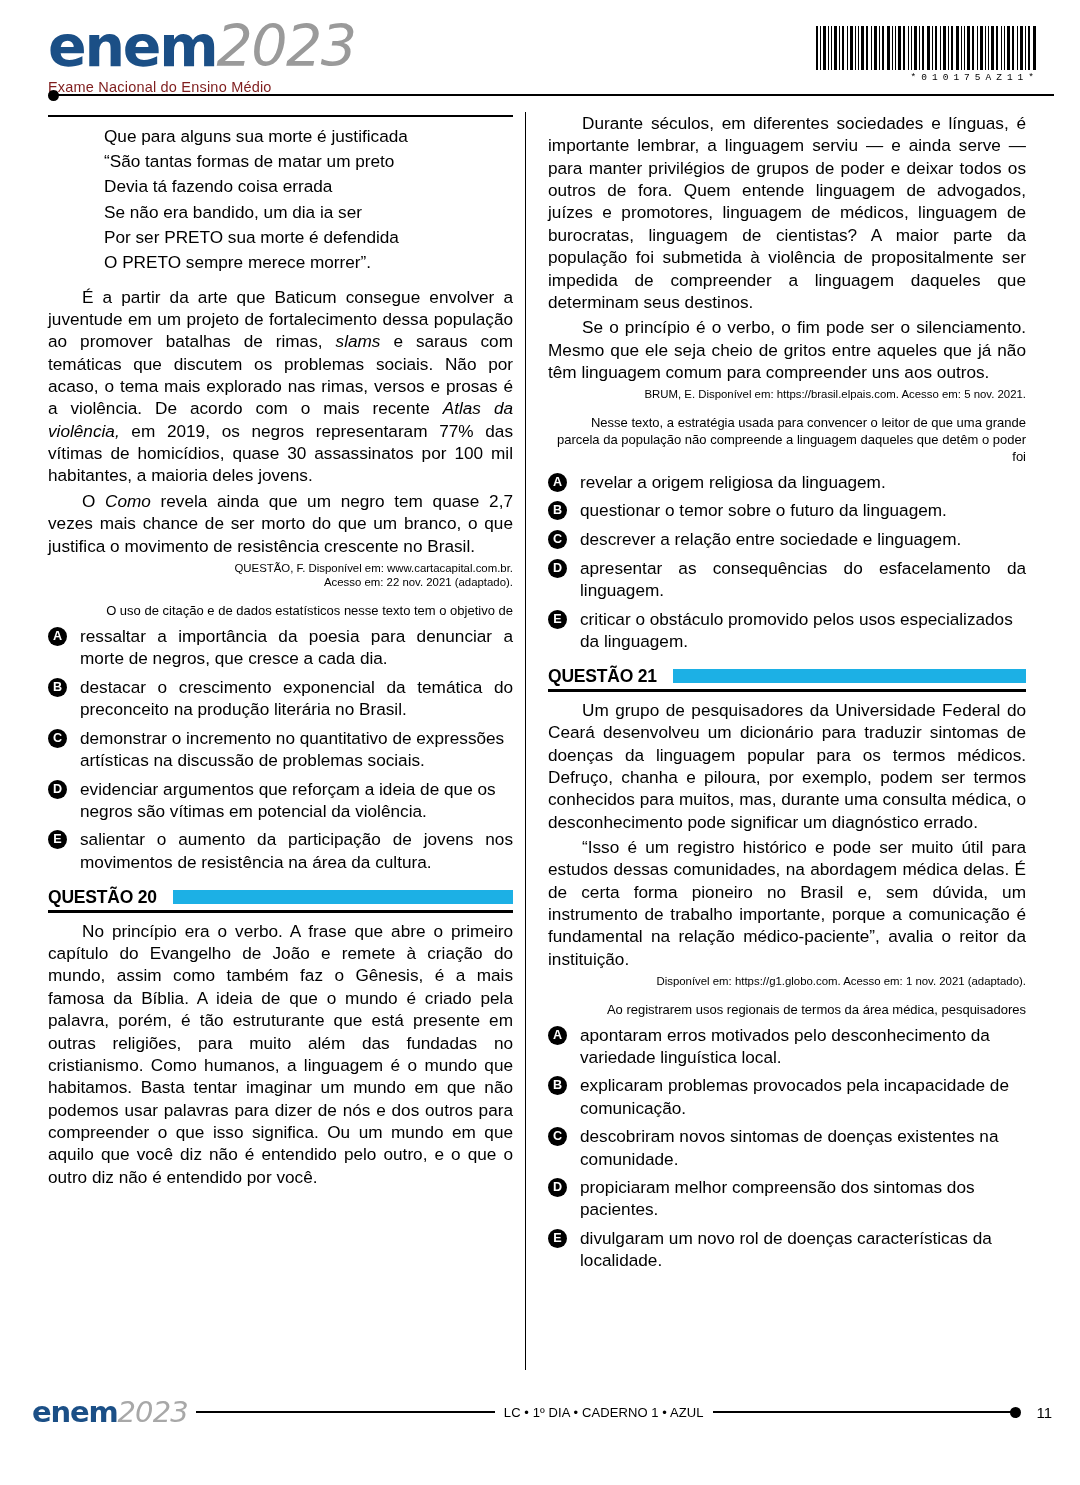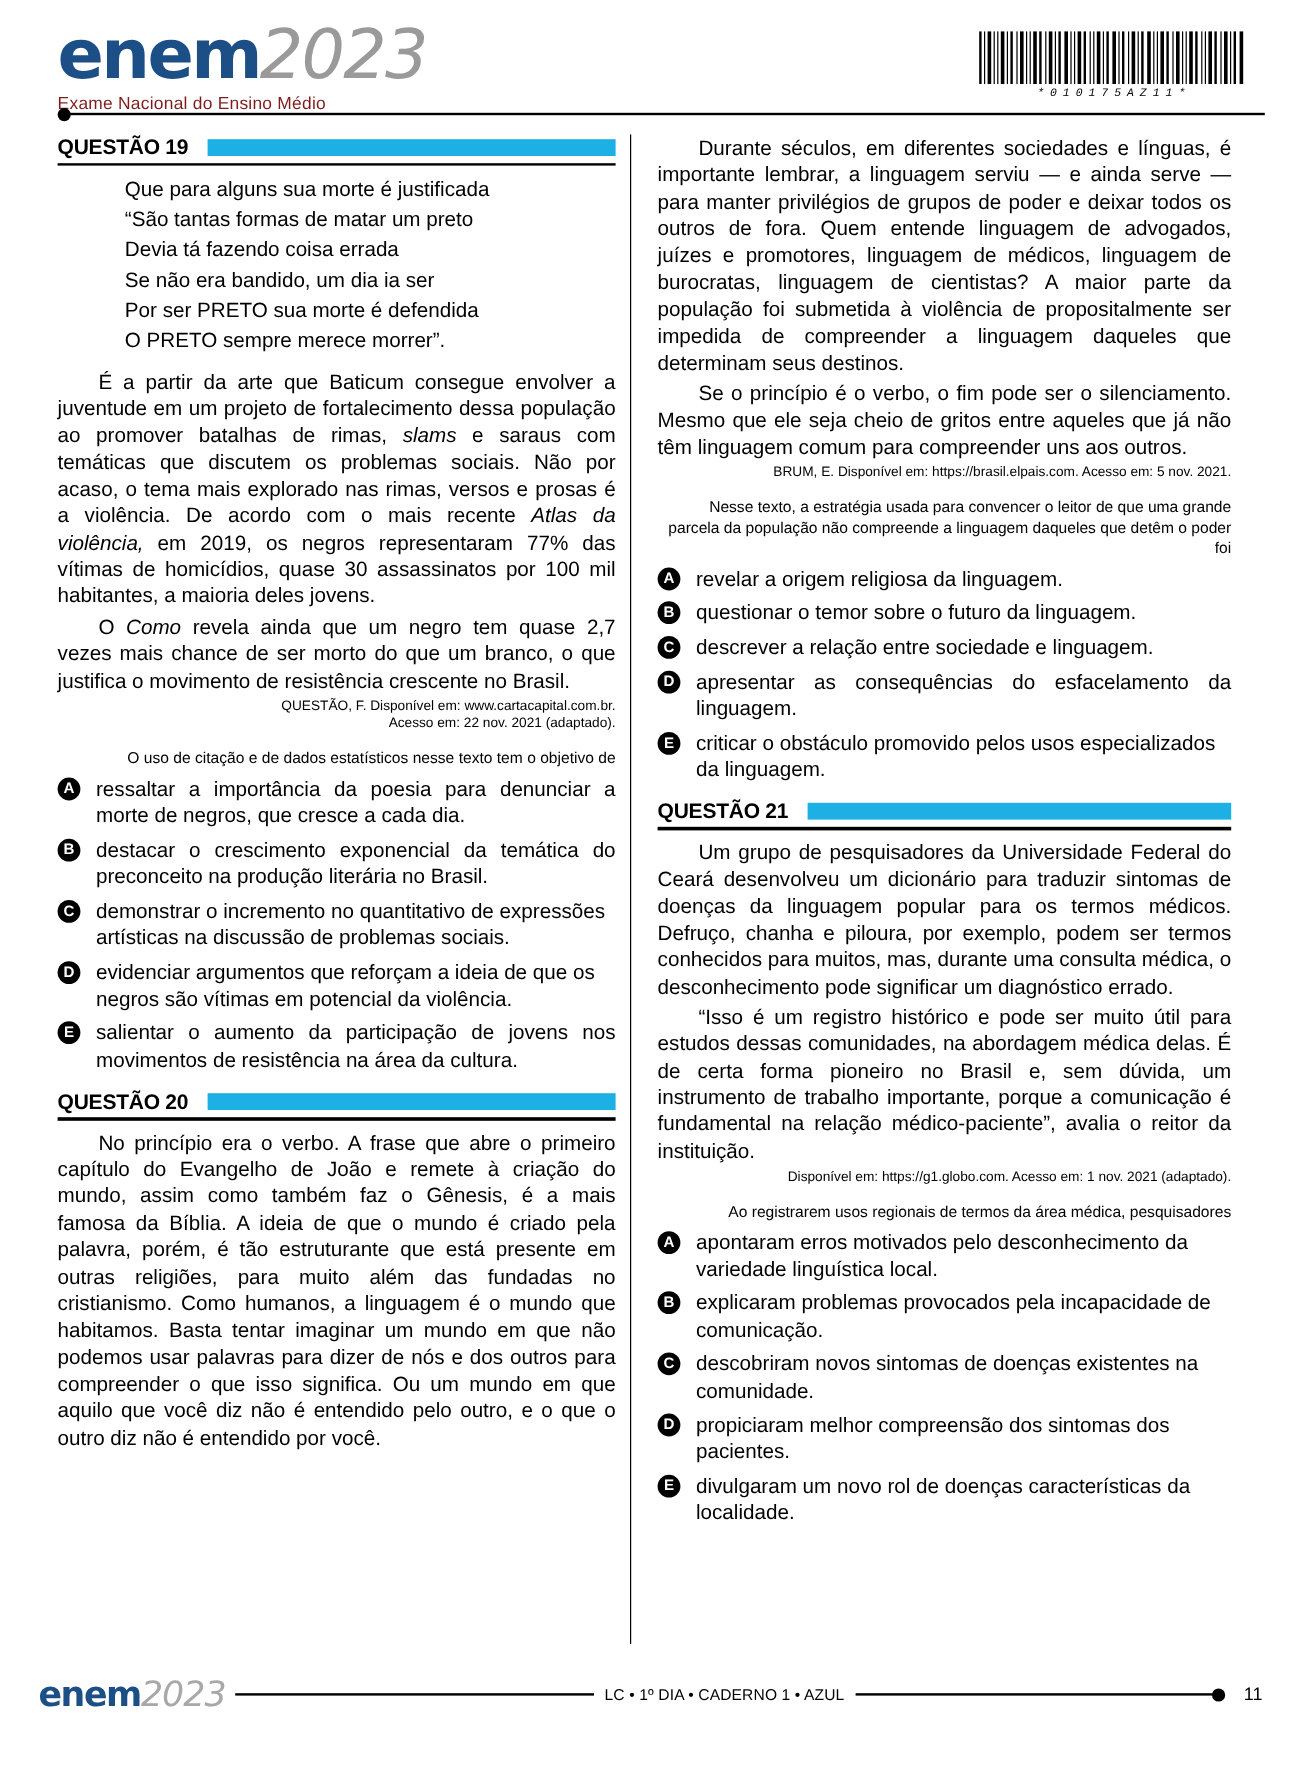--- a/index.html
+++ b/index.html
@@ -60,22 +60,21 @@
     margin-top: 5px;
     font-size: 14.5px;
     color: #7f1d1d;
     letter-spacing: 0.2px;
     font-family: "Liberation Sans", sans-serif;
   }
 
   
   .barcode-block {
     margin-top: 8px;
-    text-align: center;
-    font-style: italic;
+    text-align: right;
   }
   .barcode-bars {
     height: 44px;
     width: 224px;
     display: block;
   }
   .barcode-text {
     font-family: "Liberation Mono", monospace;
     font-size: 9.5px;
     letter-spacing: 5.0px;
@@ -362,24 +361,20 @@
   <div class="top-rule">
     <div class="line"></div>
     <div class="dot"></div>
   </div>
 
   <div class="columns">
 
     <div class="col col-left">
 
       <div class="q-header">
-        <div class="q-header-row">
-          <span class="q-label">QUESTÃO 19</span>
-          <span class="q-bar"></span>
-        </div>
         <div class="q-underline"></div>
       </div>
 
       <div class="poem">
         <div class="poem-line">Que para alguns sua morte é justificada</div>
         <div class="poem-line">“São tantas formas de matar um preto</div>
         <div class="poem-line">Devia tá fazendo coisa errada</div>
         <div class="poem-line">Se não era bandido, um dia ia ser</div>
         <div class="poem-line">Por ser PRETO sua morte é defendida</div>
         <div class="poem-line">O PRETO sempre merece morrer”.</div>

